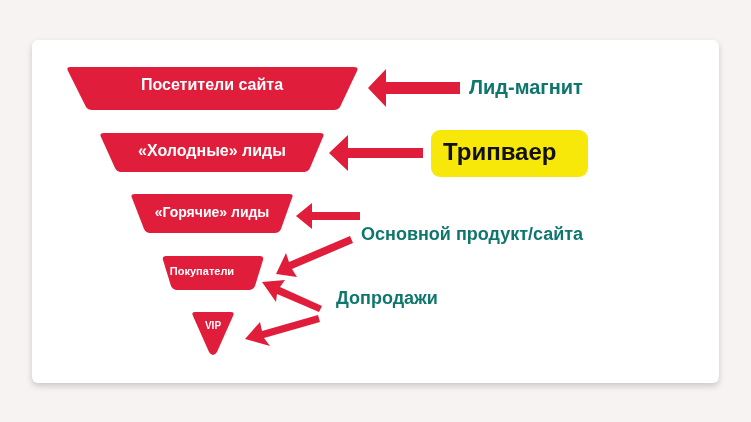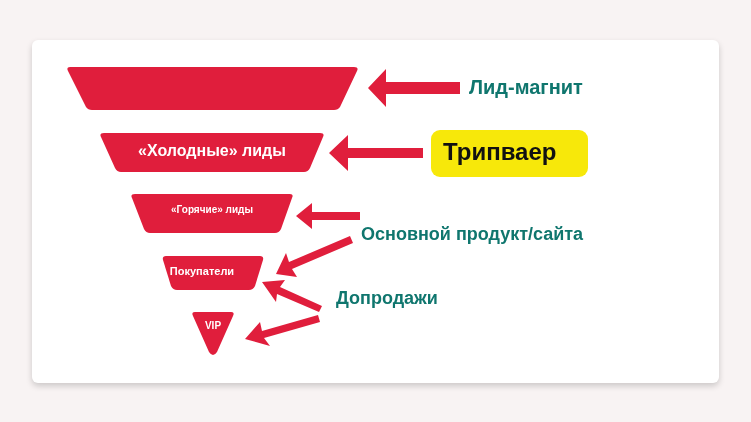--- a/index.html
+++ b/index.html
@@ -32,23 +32,23 @@
     <path d="M296,216 L312,203 L312,212 L360,212 L360,220 L312,220 L312,229 Z"></path>
 
     <path d="M276,274 L286,253 L289,262 L350,236 L353,243 L292,269 L297,277 Z"></path>
 
     <path d="M262,282 L285,280 L280,287 L322,306 L319,312 L277,294 L276,302 Z"></path>
 
     <path d="M245,339 L260,322 L262,331 L318,315 L320,322 L264,338 L270,346 Z"></path>
   </g>
 </svg>
 
-<div class="funnel-text" style="left:212px;top:76px;font-size:13px;margin-top:45px;">Посетители сайта</div>
+<div class="funnel-text" style="left:212px;top:76px;font-size:16px;">Посетители сайта</div>
 <div class="funnel-text" style="left:212px;top:142px;font-size:16px;">«Холодные» лиды</div>
-<div class="funnel-text" style="left:212px;top:204px;font-size:10px;">«Горячие» лиды</div>
+<div class="funnel-text" style="left:212px;top:204px;font-size:14px;">«Горячие» лиды</div>
 <div class="funnel-text" style="left:202px;top:265px;font-size:11px;">Покупатели</div>
 <div class="funnel-text" style="left:213px;top:320px;font-size:10px;">VIP</div>
 
 <div class="lbl" style="left:469px;top:76px;font-size:20px;">Лид-магнит</div>
 <div class="hl"></div>
 <div class="lbl" style="left:443px;top:138px;font-size:24px;color:#111111;">Трипваер</div>
 <div class="lbl" style="left:361px;top:224px;font-size:18px;">Основной продукт/сайта</div>
 <div class="lbl" style="left:328px;top:288px;font-size:18px;margin-left:8px;">Допродажи</div>
 
 </body></html>

